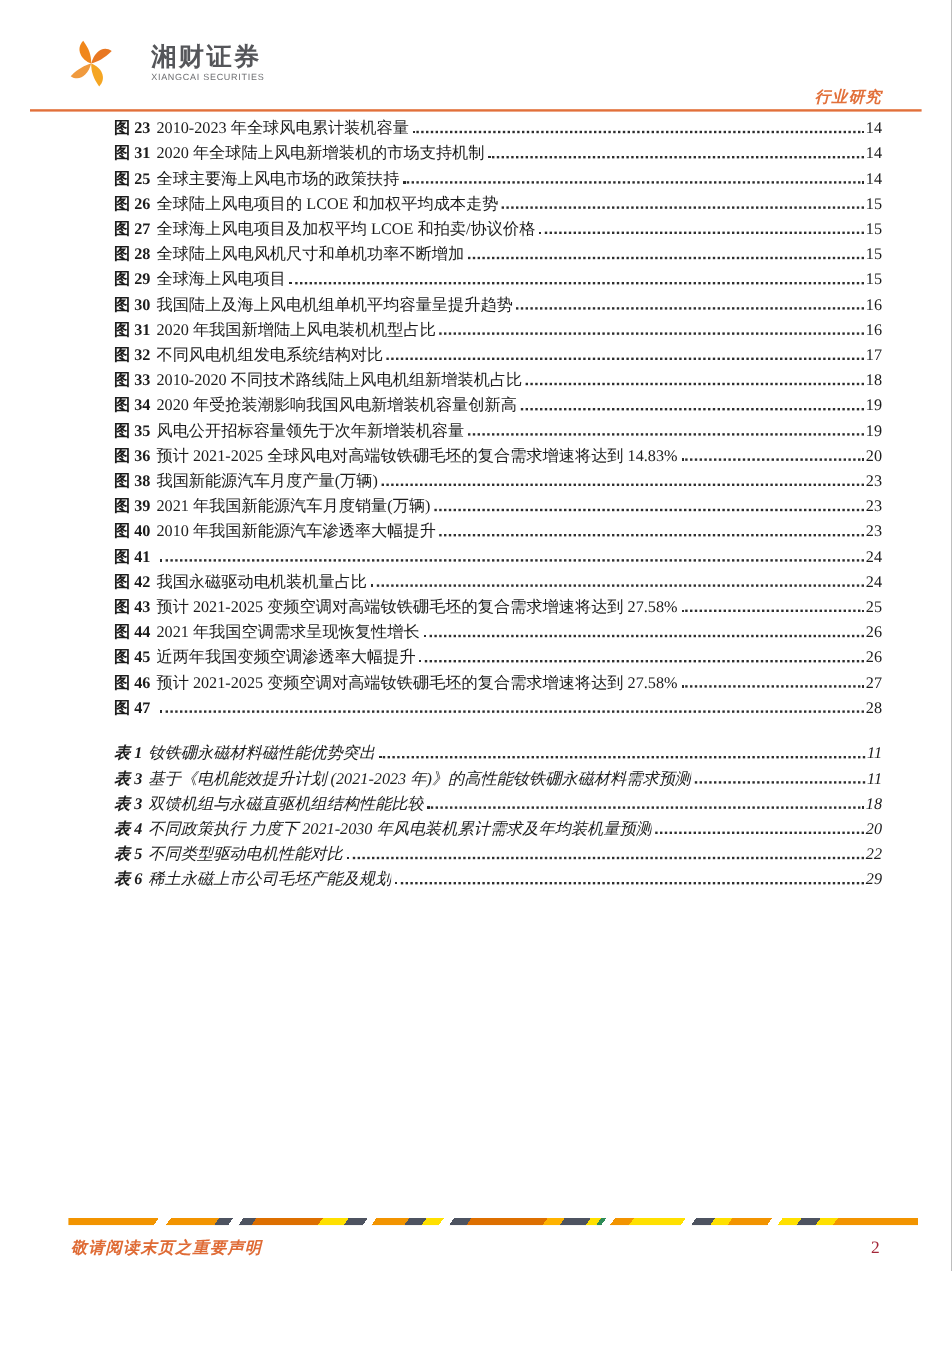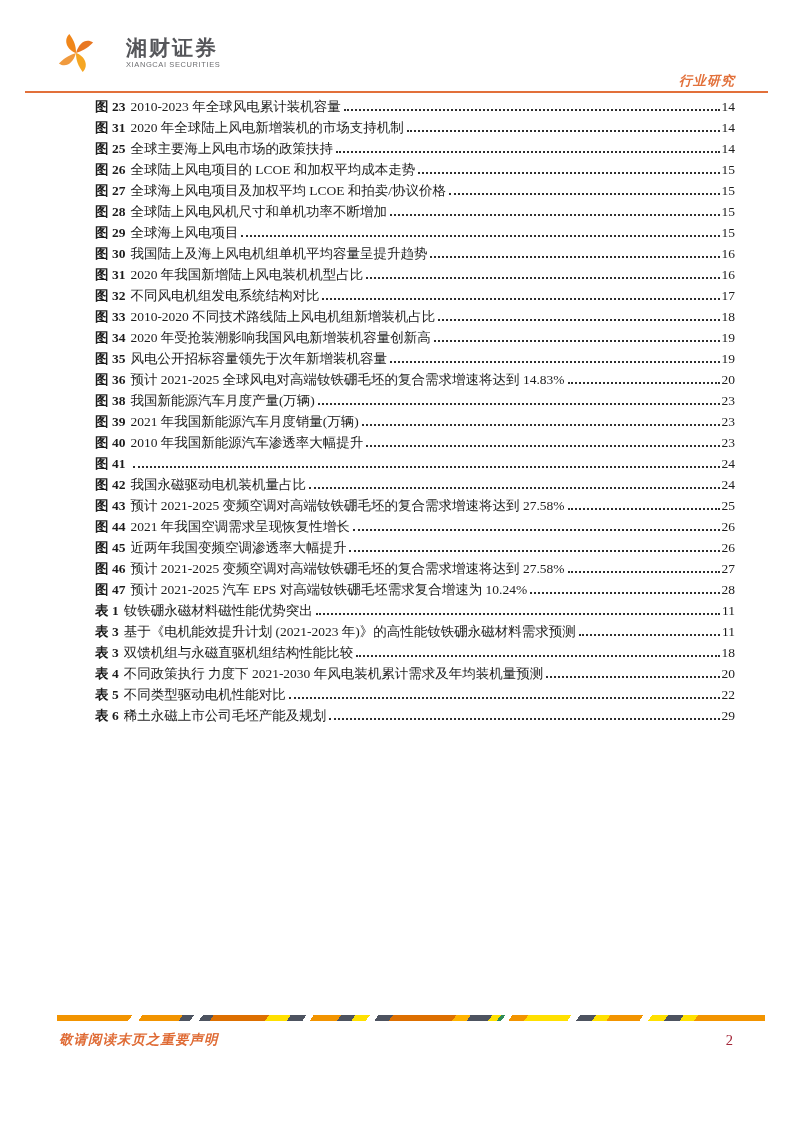--- a/index.html
+++ b/index.html
@@ -59,21 +59,21 @@
     white-space:nowrap;
   }
   .toc-label{font-weight:bold;margin-right:5px;flex:0 0 auto;}
   .toc-title{flex:0 1 auto;overflow:hidden;}
   .toc-dots{
     flex:1 1 auto;min-width:12px;
     border-bottom:2px dotted #2e2e2e;
     margin:0 2px 4px 3px;
   }
   .toc-page{flex:0 0 auto;}
-  .tables-list{margin-top:0;}
+  .tables-list{margin-top:17px;font-style:italic;}
   
   .footer-stripe-wrap{
     position:absolute;left:57px;top:1015px;width:708px;height:6px;
     overflow:hidden;
   }
   .footer-stripe{
     position:absolute;left:-6px;top:0;width:720px;height:6px;
     transform:skewX(-35deg);
     background:linear-gradient(to right,
       var(--stripe-orange) 0 11%, #fff 11% 12.4%,
@@ -280,21 +280,20 @@
 
   <div class="toc-row">
     <span class="toc-label">图 46</span>
     <span class="toc-title">预计 2021-2025 变频空调对高端钕铁硼毛坯的复合需求增速将达到 27.58%</span>
     <span class="toc-dots"></span>
     <span class="toc-page">27</span>
   </div>
 
   <div class="toc-row">
     <span class="toc-label">图 47</span>
-    <span class="toc-title">预计 2021-2025 汽车 EPS 对高端钕铁硼毛坯需求复合增速为 10.24%</span>
     <span class="toc-dots"></span>
     <span class="toc-page">28</span>
   </div>
 </div>
     <div class="toc-list tables-list">
   <div class="toc-row">
     <span class="toc-label">表 1</span>
     <span class="toc-title">钕铁硼永磁材料磁性能优势突出</span>
     <span class="toc-dots"></span>
     <span class="toc-page">11</span>

